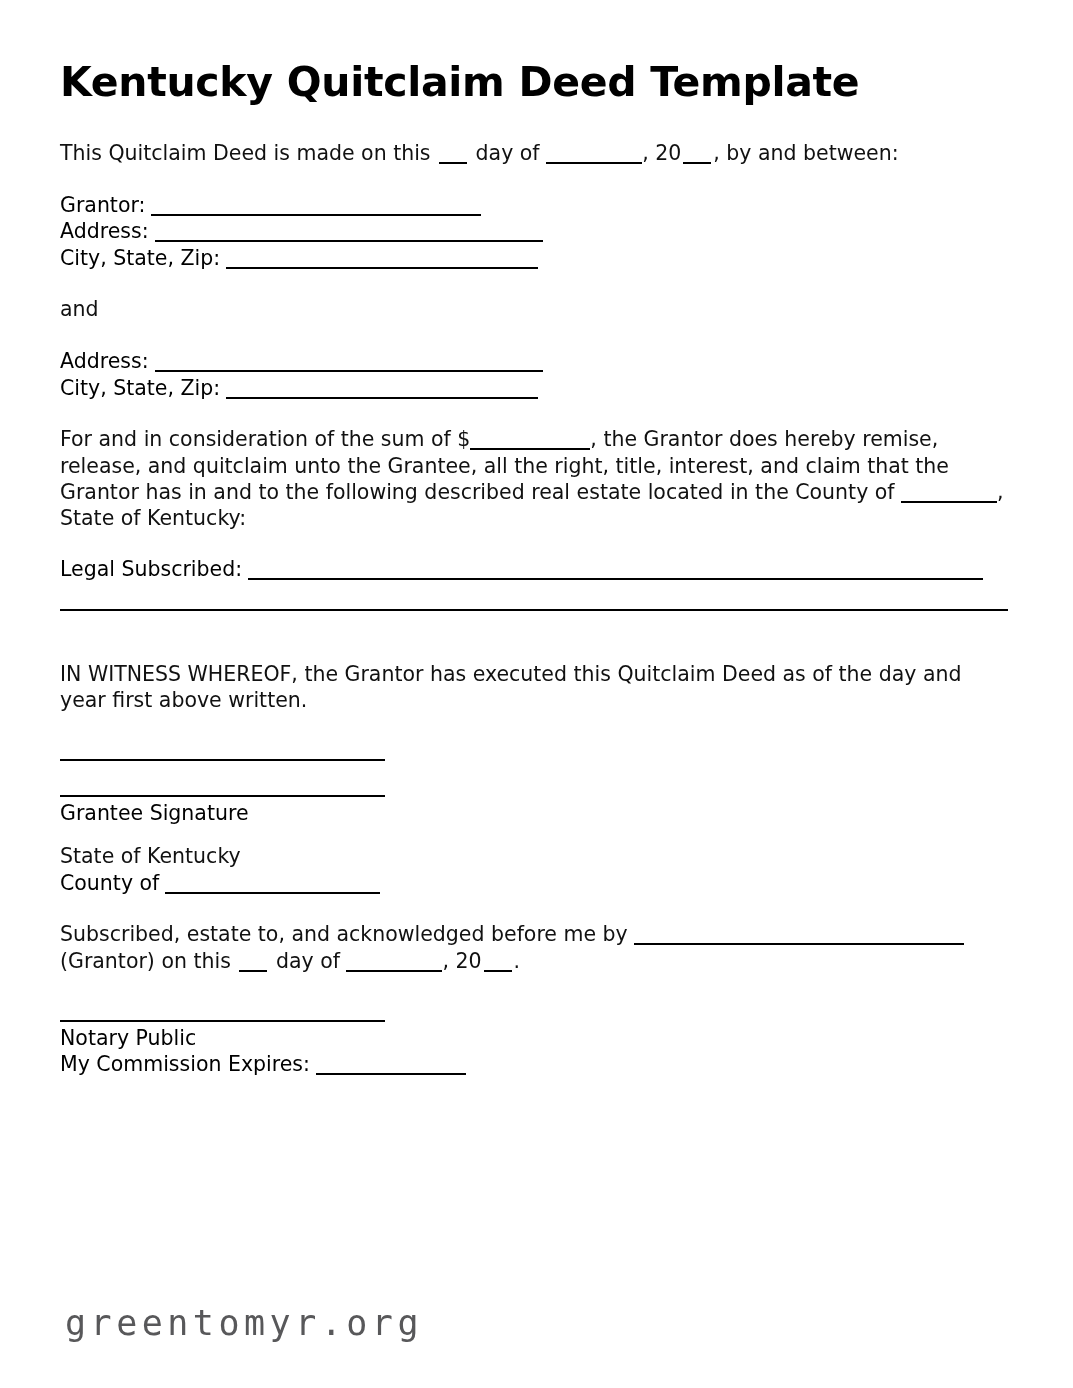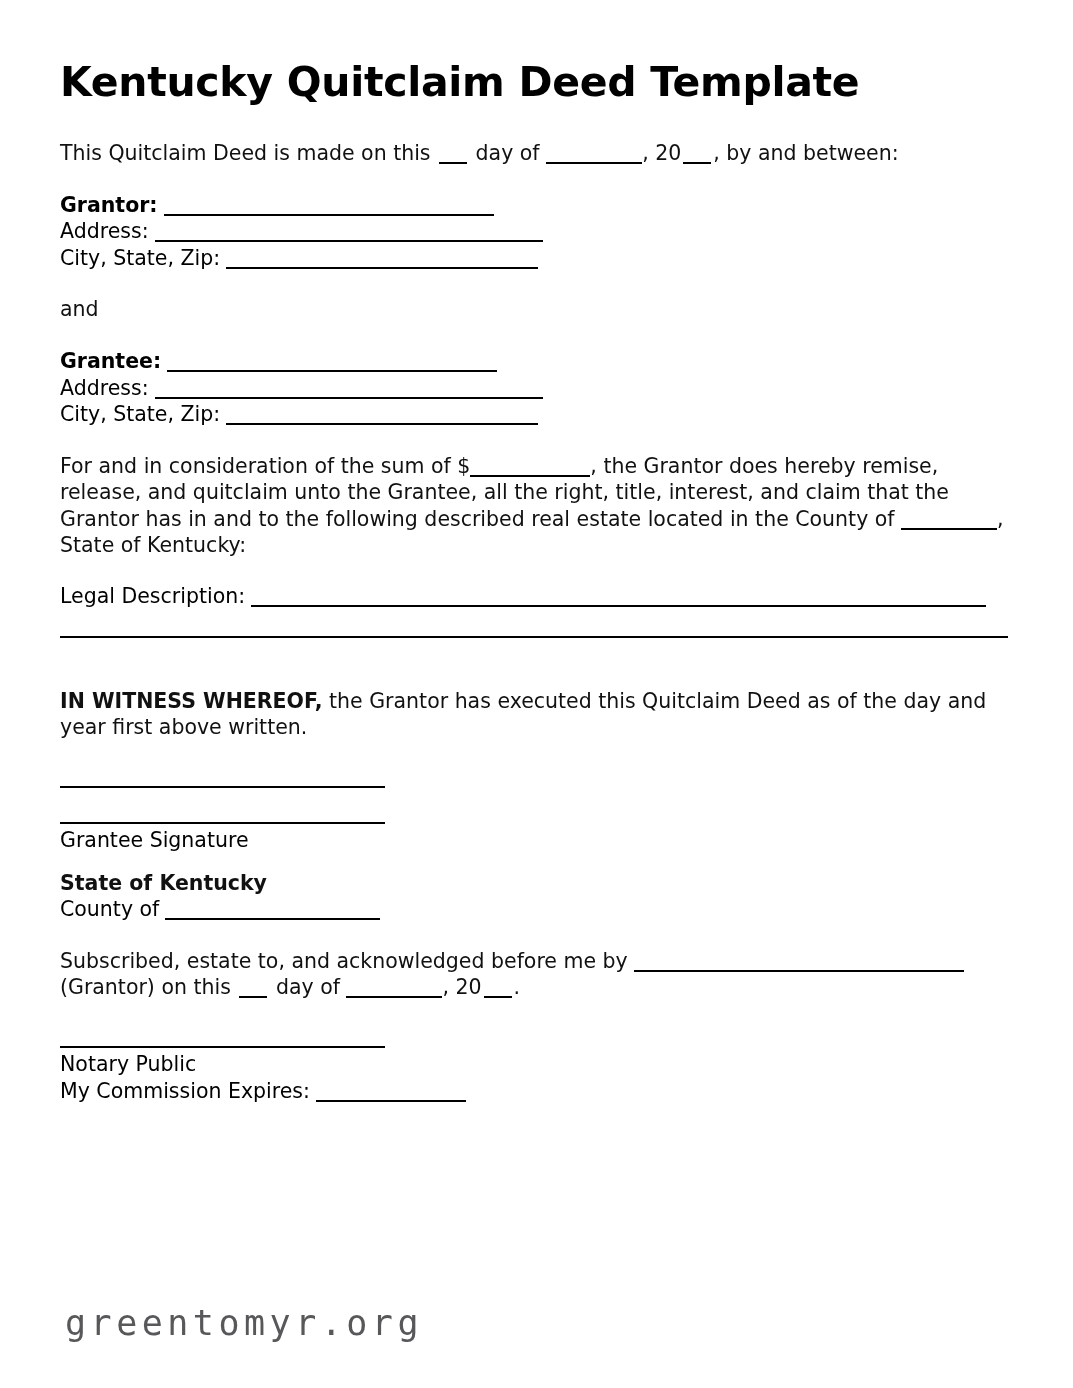--- a/index.html
+++ b/index.html
@@ -48,21 +48,21 @@
     margin: 0;
     color: #111111;
   }
   .para.tight { line-height: 1.28; }
 
   .gap-sm  { height: 16px; }
   .gap-md  { height: 25px; }
   .gap-lg  { height: 34px; }
   .gap-xl  { height: 46px; }
 
-  .bold { font-weight: bold; }
+  .bold { font-weight: normal; }
 
   
   .blank {
     display: inline-block;
     border-bottom: 2.2px solid #000;
     vertical-align: -4px;
     height: 0;
   }
   .b-xs  { width: 96px; }
   .b-sm  { width: 120px; }
@@ -157,42 +157,39 @@
     </div>
 
     <div class="gap-md"></div>
 
     <p class="para">and</p>
 
     <div class="gap-md"></div>
 
     <div>
       <div class="field-row">
-        <span class="field-label bold">Grantee:</span><span class="rule rule-name"></span>
-      </div>
-      <div class="field-row">
         <span class="field-label">Address:</span><span class="rule rule-addr"></span>
       </div>
       <div class="field-row">
         <span class="field-label">City, State, Zip:</span><span class="rule rule-city"></span>
       </div>
     </div>
 
     <div class="gap-md"></div>
 
     <p class="para tight">
       <span>For and in consideration of the sum of $</span><span class="blank b-sm"></span><span>, the Grantor does hereby remise, release, and quitclaim unto the Grantee, all the right, title, interest, and claim that the Grantor has in and to the following described real estate located in the County of</span>
       <span class="blank b-xs"></span><span>, State of Kentucky:</span>
     </p>
 
     <div class="gap-md"></div>
 
     <div>
       <div class="field-row">
-        <span class="field-label">Legal Description:</span><span class="rule-legal"></span>
+        <span class="field-label">Legal Subscribed:</span><span class="rule-legal"></span>
       </div>
       <div class="rule-fullwidth"></div>
     </div>
 
     <div class="gap-md"></div>
 
 
     <div class="gap-md"></div>
 
     <p class="para tight">

